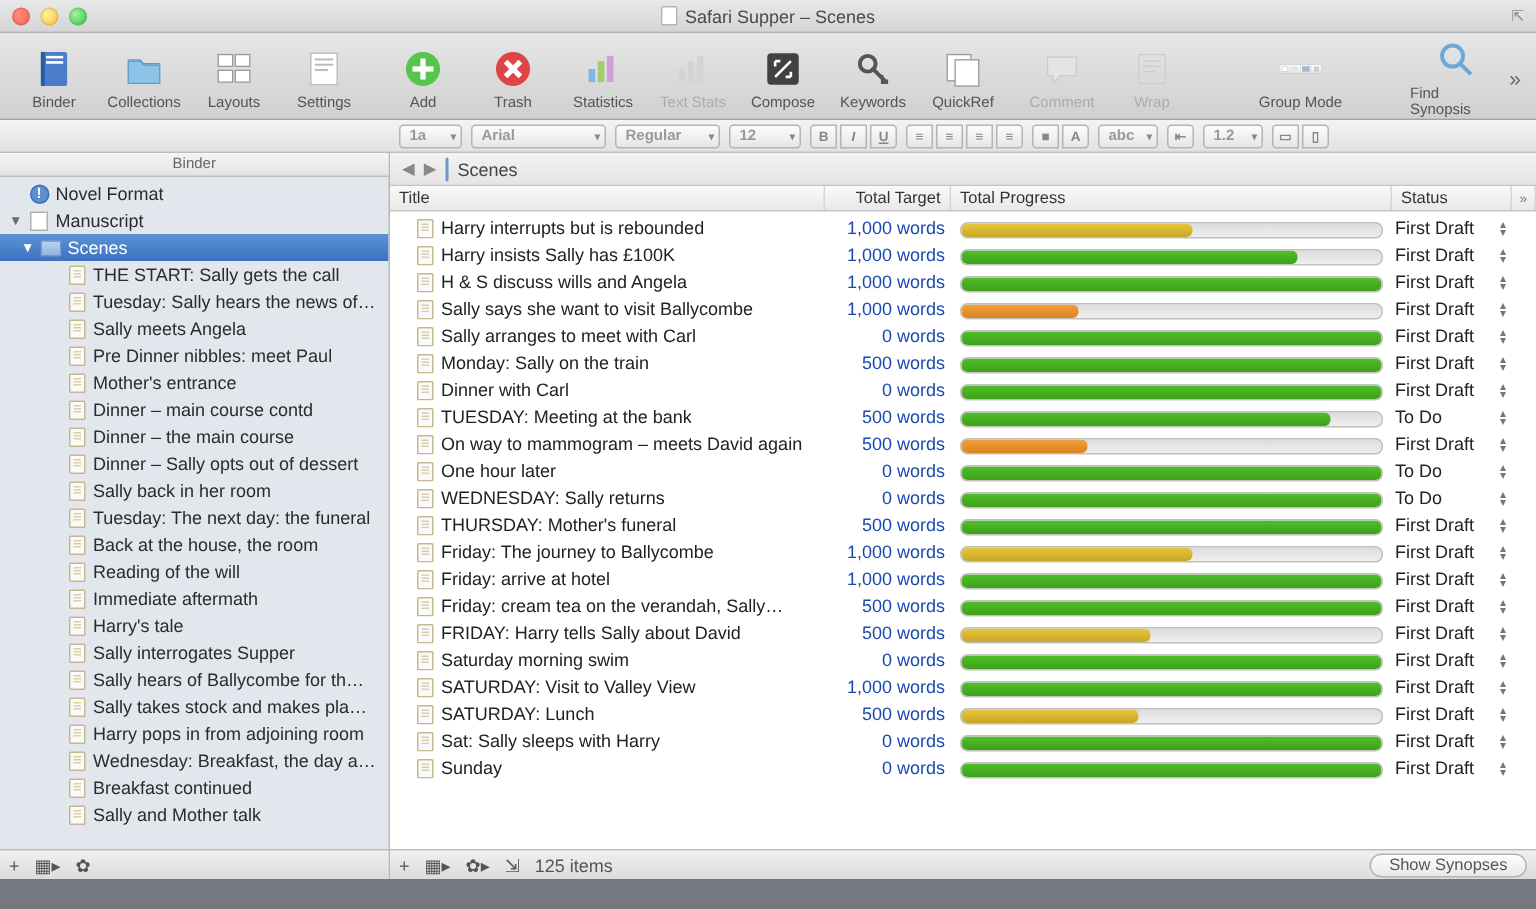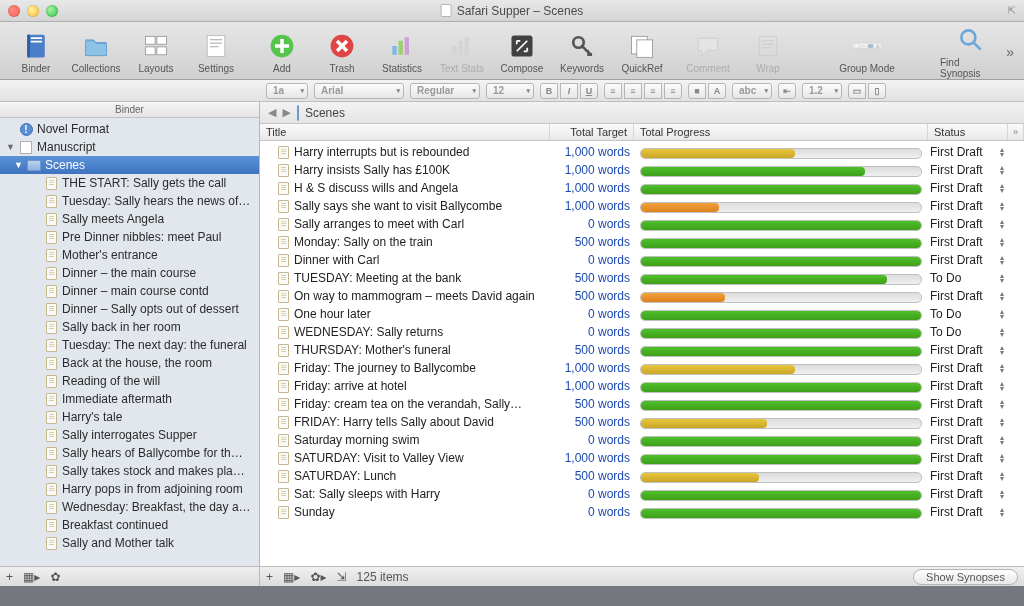--- a/index.html
+++ b/index.html
@@ -386,27 +386,27 @@
           <div class="sb-row ind3">
             <span class="icn">
               <span class="doc-ic"></span>
             </span>
             <span class="txt">Mother's entrance</span>
           </div>
           <div class="sb-row ind3">
             <span class="icn">
               <span class="doc-ic"></span>
             </span>
+            <span class="txt">Dinner – main course contd</span>
+          </div>
+          <div class="sb-row ind3">
+            <span class="icn">
+              <span class="doc-ic"></span>
+            </span>
             <span class="txt">Dinner – the main course</span>
-          </div>
-          <div class="sb-row ind3">
-            <span class="icn">
-              <span class="doc-ic"></span>
-            </span>
-            <span class="txt">Dinner – main course contd</span>
           </div>
           <div class="sb-row ind3">
             <span class="icn">
               <span class="doc-ic"></span>
             </span>
             <span class="txt">Dinner – Sally opts out of dessert</span>
           </div>
           <div class="sb-row ind3">
             <span class="icn">
               <span class="doc-ic"></span>

